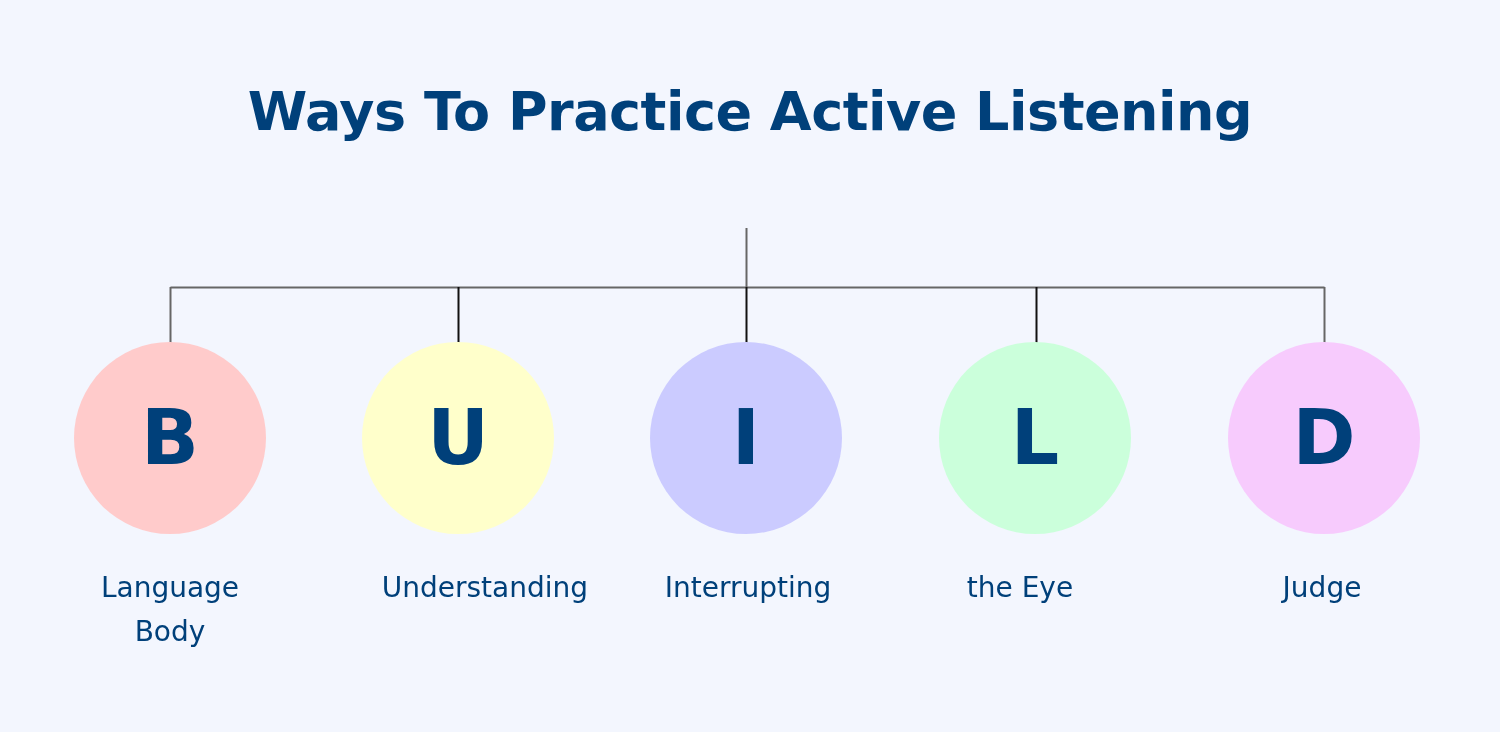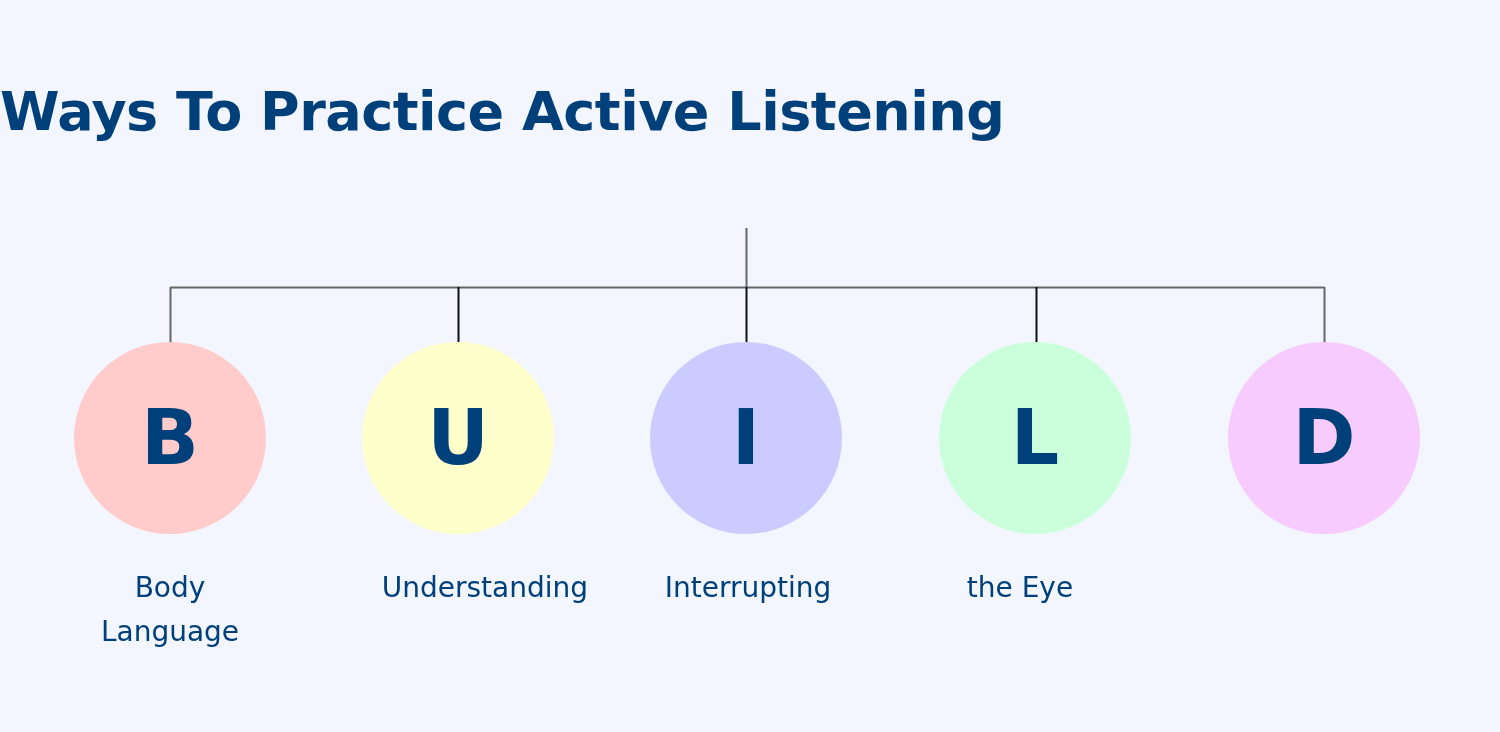--- a/index.html
+++ b/index.html
@@ -12,21 +12,21 @@
       background: #f3f6fe;
       position: relative;
       overflow: hidden;
       font-family: "Liberation Sans", sans-serif;
     }
     .title {
       position: absolute;
       left: 0;
       top: 80px;
       width: 1500px;
-      text-align: left;
+      text-align: center;
       font-family: "DejaVu Sans", sans-serif;
       font-weight: bold;
       font-size: 54px;
       letter-spacing: -0.5px;
       color: #00407a;
       margin: 0;
     }
     .connector {
       position: absolute;
       left: 0;
@@ -77,22 +77,22 @@
   <line x1="458.5" y1="287" x2="458.5" y2="343" stroke="#111111" stroke-width="2"></line>
   <line x1="746.5" y1="287" x2="746.5" y2="343" stroke="#111111" stroke-width="2"></line>
   <line x1="1036.5" y1="287" x2="1036.5" y2="343" stroke="#111111" stroke-width="2"></line>
   <line x1="1324.5" y1="287" x2="1324.5" y2="343" stroke="#666666" stroke-width="2"></line>
 </svg>
 
 <div class="node" id="node0" style="left: 74px; top: 342px; background: rgb(255, 203, 203);">
   <span class="letter">B</span>
 </div>
 <div class="label" style="left:40px;">
+  <div>Language</div>
   <div>Body</div>
-  <div>Language</div>
 </div>
 
 <div class="node" id="node1" style="left: 362px; top: 342px; background: rgb(255, 255, 203);">
   <span class="letter">U</span>
 </div>
 <div class="label" style="left:328px;text-align:right;">
   <div>Understanding</div>
   <div></div>
 </div>
 
@@ -108,13 +108,14 @@
   <span class="letter">L</span>
 </div>
 <div class="label" style="left:890px;">
   <div>the Eye</div>
 </div>
 
 <div class="node" id="node4" style="left: 1228px; top: 342px; background: rgb(247, 203, 253);">
   <span class="letter">D</span>
 </div>
 <div class="label" style="left:1192px;">
+  <div>Judge</div>
 </div>
 
 </body></html>

